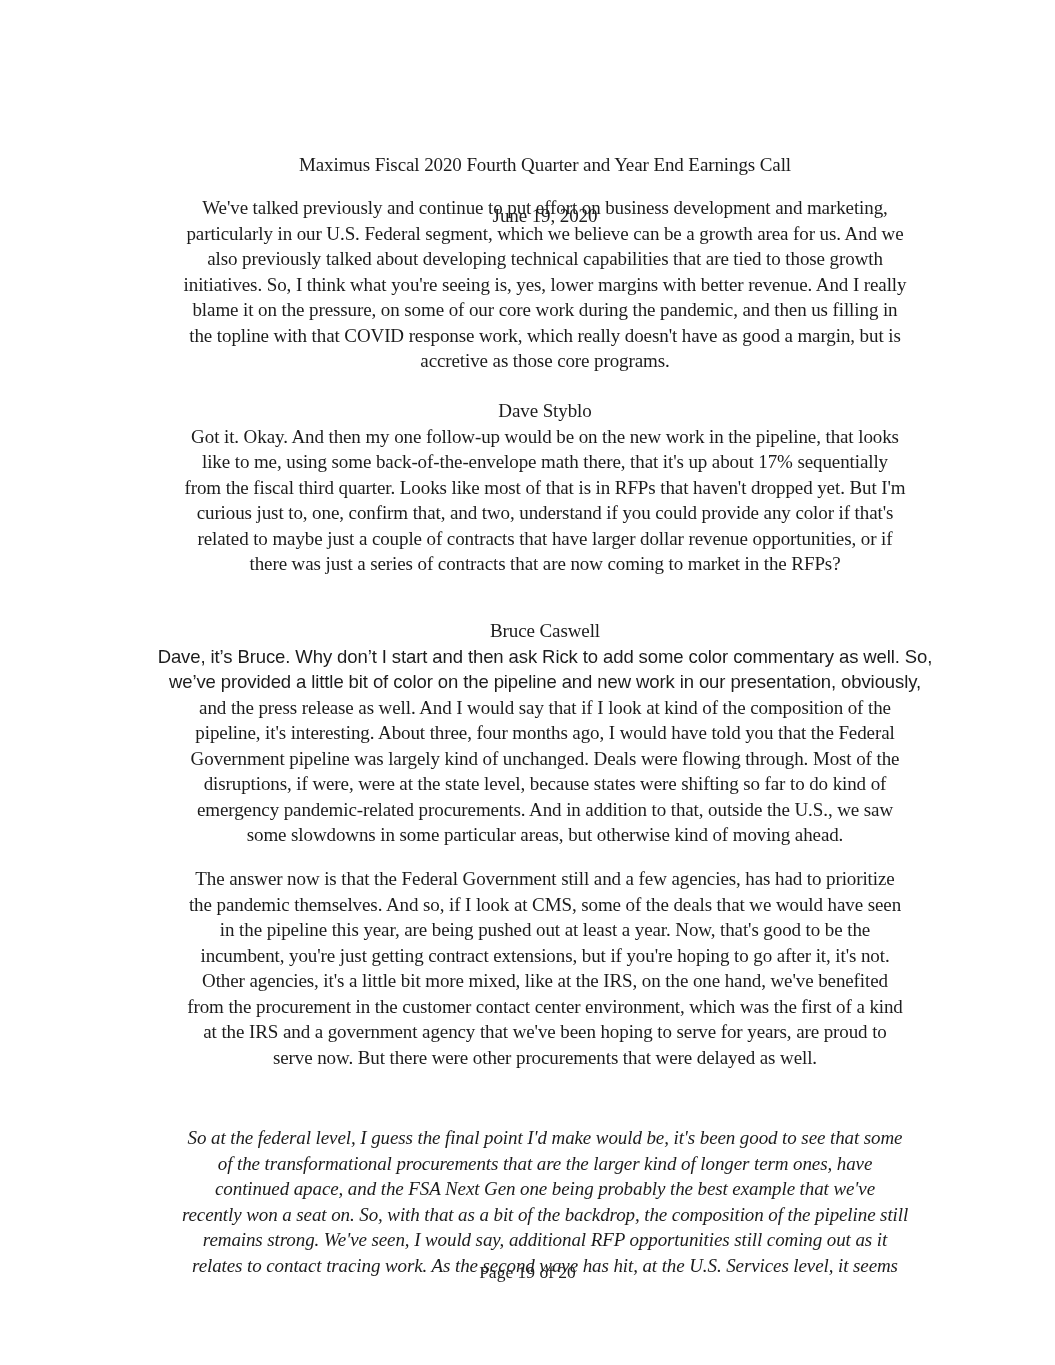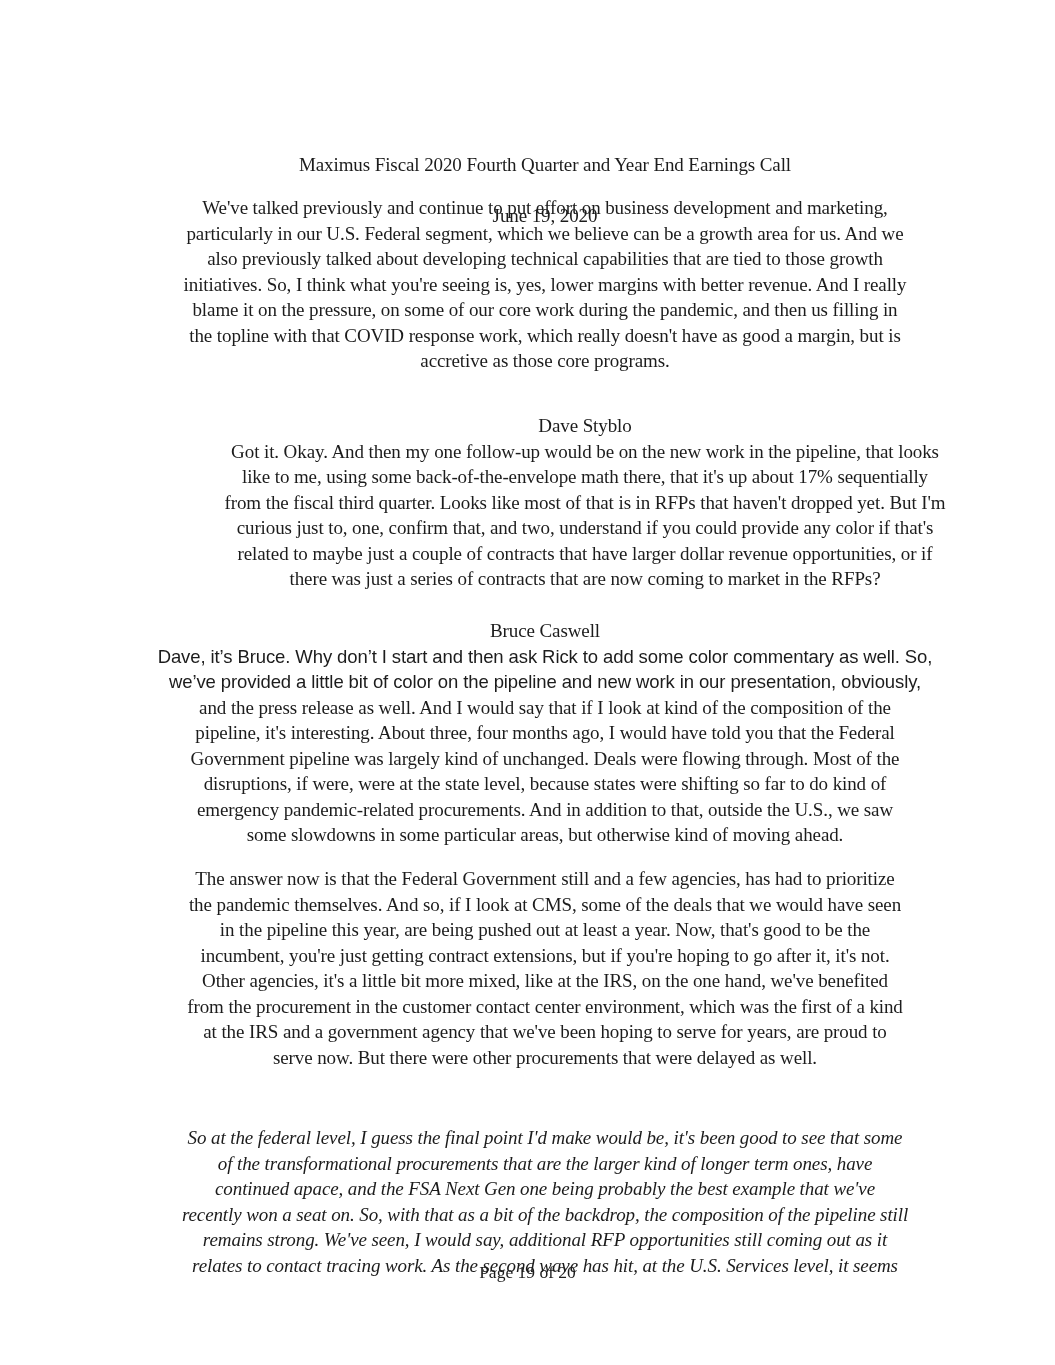--- a/index.html
+++ b/index.html
@@ -57,21 +57,21 @@
   </div>
 
   <div class="abs serif-text" style="top: 195px;">We've talked previously and continue to put effort on business development and marketing,
 particularly in our U.S. Federal segment, which we believe can be a growth area for us. And we
 also previously talked about developing technical capabilities that are tied to those growth
 initiatives. So, I think what you're seeing is, yes, lower margins with better revenue. And I really
 blame it on the pressure, on some of our core work during the pandemic, and then us filling in
 the topline with that COVID response work, which really doesn't have as good a margin, but is
 accretive as those core programs.</div>
 
-  <div class="abs" style="top: 413px; margin-left: 40px;">
+  <div class="abs" style="top: 398px;">
     <div class="serif-text">Dave Styblo</div>
     <div class="serif-text">Got it. Okay. And then my one follow-up would be on the new work in the pipeline, that looks
 like to me, using some back-of-the-envelope math there, that it's up about 17% sequentially
 from the fiscal third quarter. Looks like most of that is in RFPs that haven't dropped yet. But I'm
 curious just to, one, confirm that, and two, understand if you could provide any color if that's
 related to maybe just a couple of contracts that have larger dollar revenue opportunities, or if
 there was just a series of contracts that are now coming to market in the RFPs?</div>
   </div>
 
   <div class="abs serif-text" style="top: 866px;">The answer now is that the Federal Government still and a few agencies, has had to prioritize

